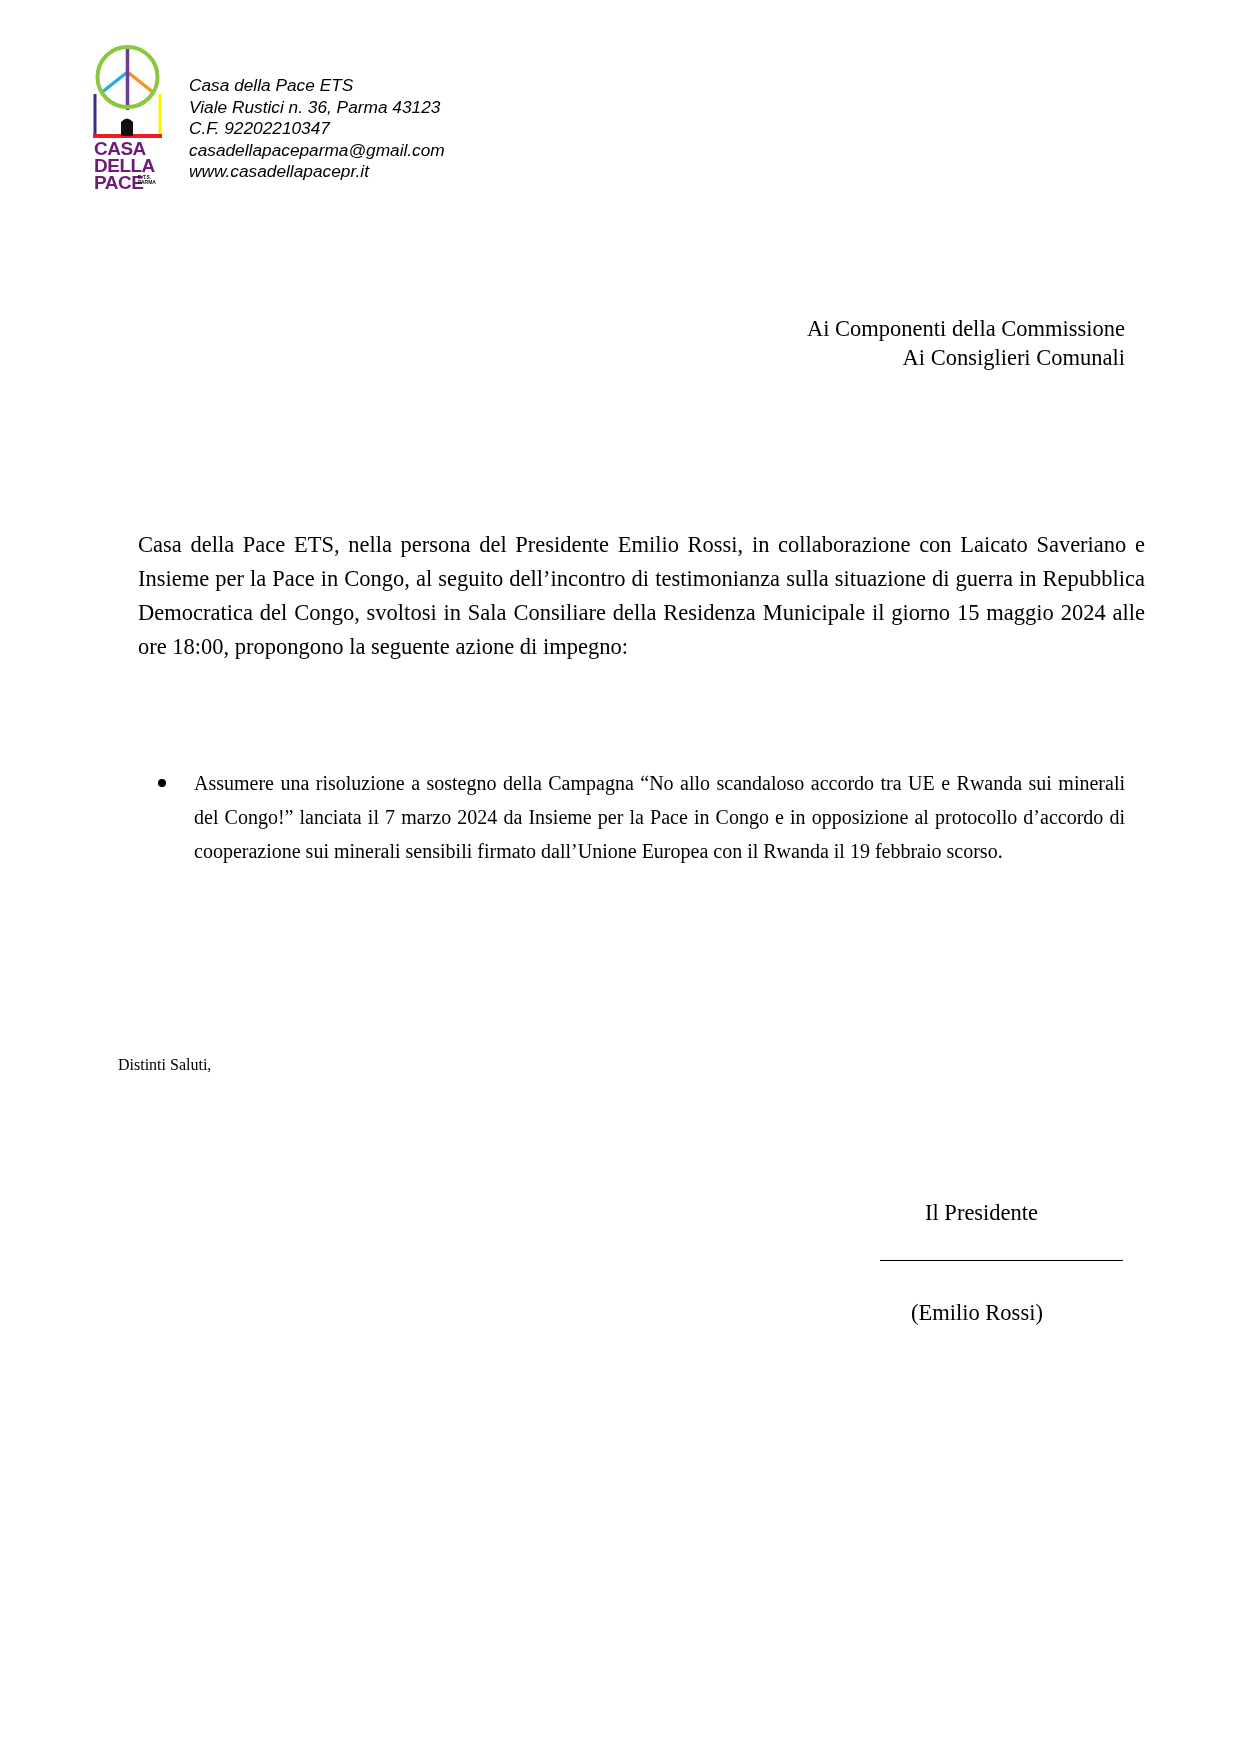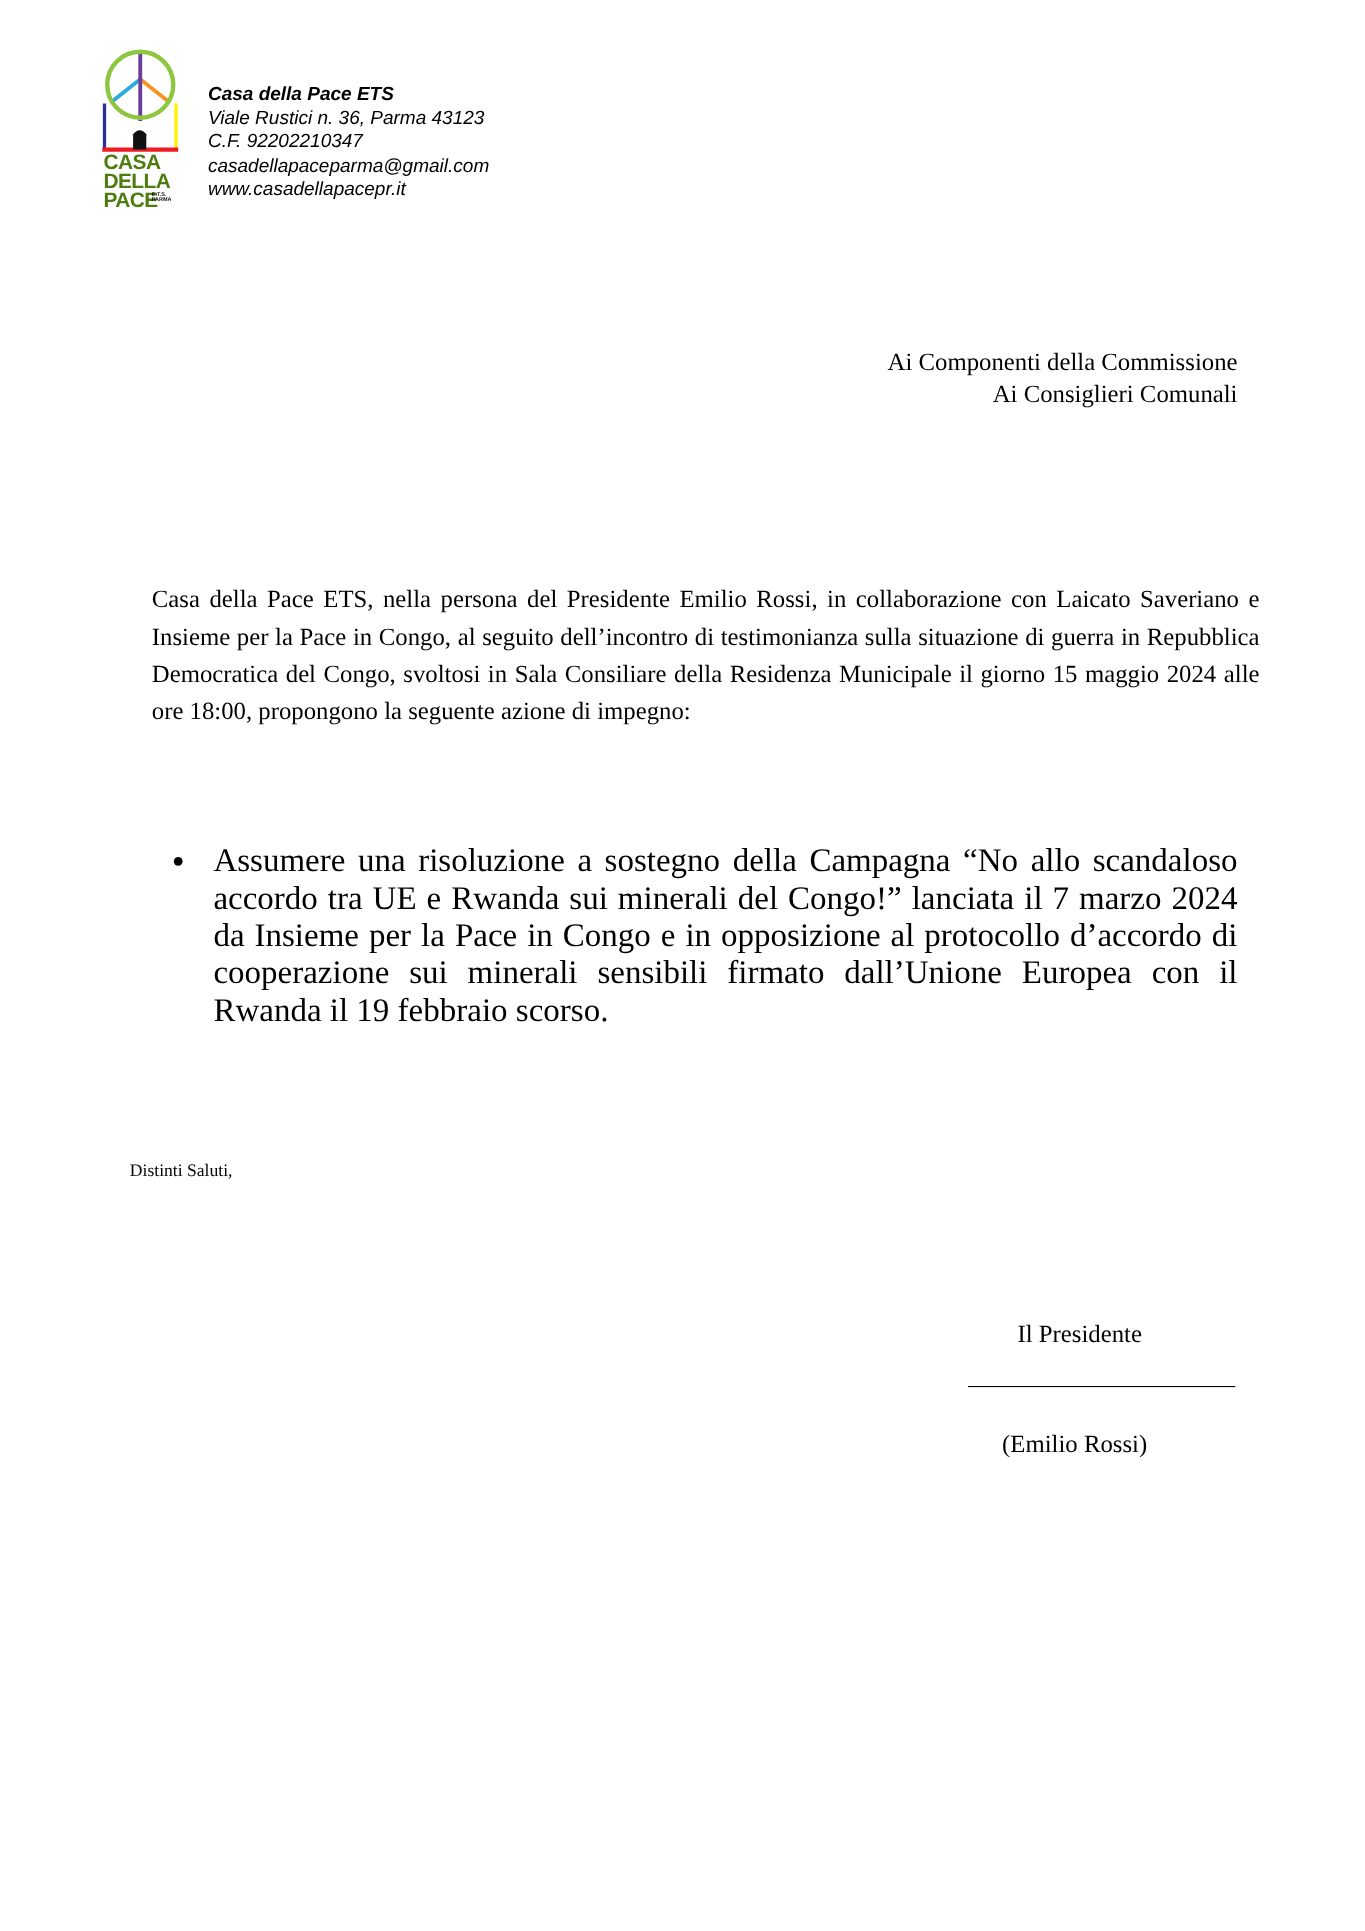--- a/index.html
+++ b/index.html
@@ -2,32 +2,32 @@
 <html><head>
 <meta charset="utf-8">
 <style>
   html, body { margin: 0; padding: 0; background: #ffffff; }
   body { width: 1241px; height: 1755px; position: relative; overflow: hidden; color: #000; }
   .serif { font-family: "Liberation Serif", "DejaVu Serif", serif; }
   .sans { font-family: "Liberation Sans", "DejaVu Sans", sans-serif; }
 
   .logo { position: absolute; left: 90px; top: 44px; width: 80px; height: 150px; }
   .logo svg { display: block; }
-  .logo-text { position: absolute; left: 4px; top: 96px; font-family: "Liberation Sans", "DejaVu Sans", sans-serif; font-weight: 700; font-size: 19px; line-height: 17px; letter-spacing: -0.5px; color: #4d7c0f; }
+  .logo-text { position: absolute; left: 4px; top: 96px; font-family: "Liberation Sans", "DejaVu Sans", sans-serif; font-weight: 700; font-size: 19px; line-height: 17px; letter-spacing: -0.5px; color: #701a75; }
   .logo-text .row { white-space: nowrap; }
   .logo-sub { position: absolute; left: 48px; top: 131px; font-family: "Liberation Sans", "DejaVu Sans", sans-serif; font-weight: 700; font-size: 5px; line-height: 5px; color: #111; }
 
   .header-info { position: absolute; left: 189px; top: 75px; font-style: italic; font-size: 17.3px; line-height: 21.5px; color: #000; }
-  .header-info .org { font-weight: 700; }
+  .header-info .org { font-weight: 400; }
 
   .recipients { position: absolute; right: 116px; top: 314px; text-align: right; font-size: 22.5px; line-height: 29px; }
 
   .body-para { position: absolute; left: 118px; top: 528px; width: 1007px; font-size: 22.5px; line-height: 34px; text-align: justify; margin-left: 20px; }
 
-  .bullet-list { position: absolute; left: 153px; top: 766px; width: 972px; font-size: 30px; line-height: 34px; }
+  .bullet-list { position: absolute; left: 153px; top: 766px; width: 972px; font-size: 20px; line-height: 34px; }
   .bullet-item { display: flex; }
   .bullet-dot { width: 41px; flex: 0 0 41px; position: relative; }
   .bullet-dot::before { content: ""; position: absolute; left: 5px; top: 13px; width: 8px; height: 8px; border-radius: 50%; background: #000; }
   .bullet-text { text-align: justify; flex: 1; }
 
   .closing { position: absolute; left: 118px; top: 1050px; font-size: 16px; line-height: 30px; }
 
   .signature { position: absolute; left: 880px; top: 1198px; width: 245px; font-size: 22.5px; line-height: 30px; }
   .sig-title { position: absolute; left: 45px; top: 0; white-space: nowrap; }
   .sig-line { position: absolute; left: 0; top: 62px; width: 243px; border-top: 1.5px solid #000; }

